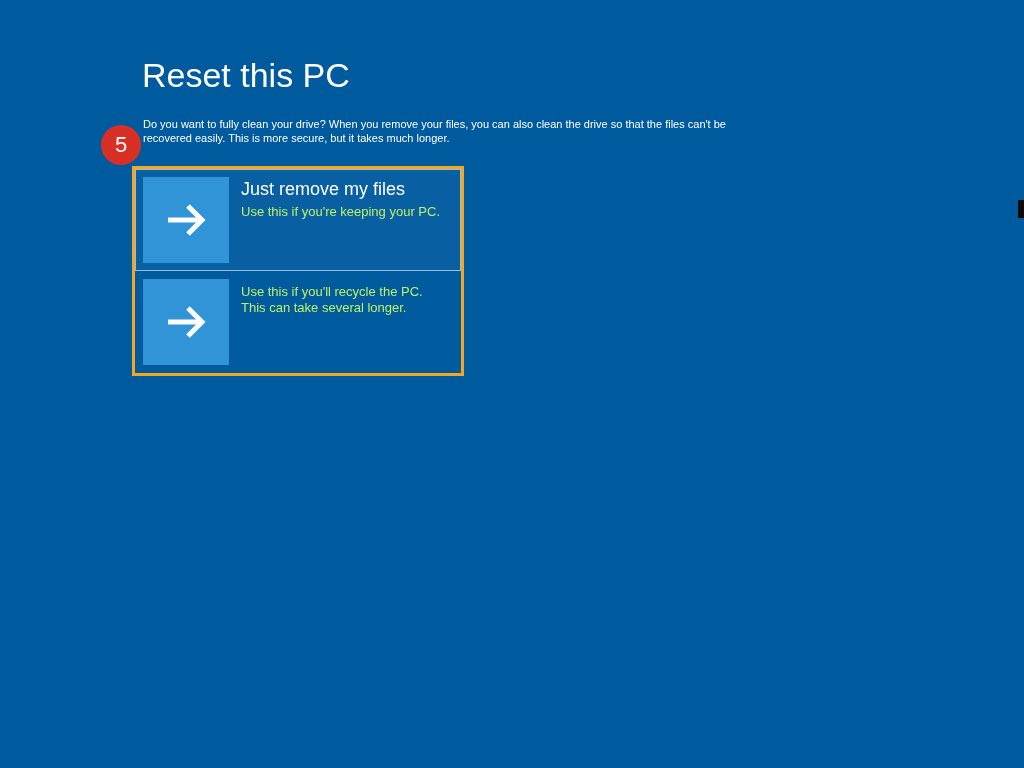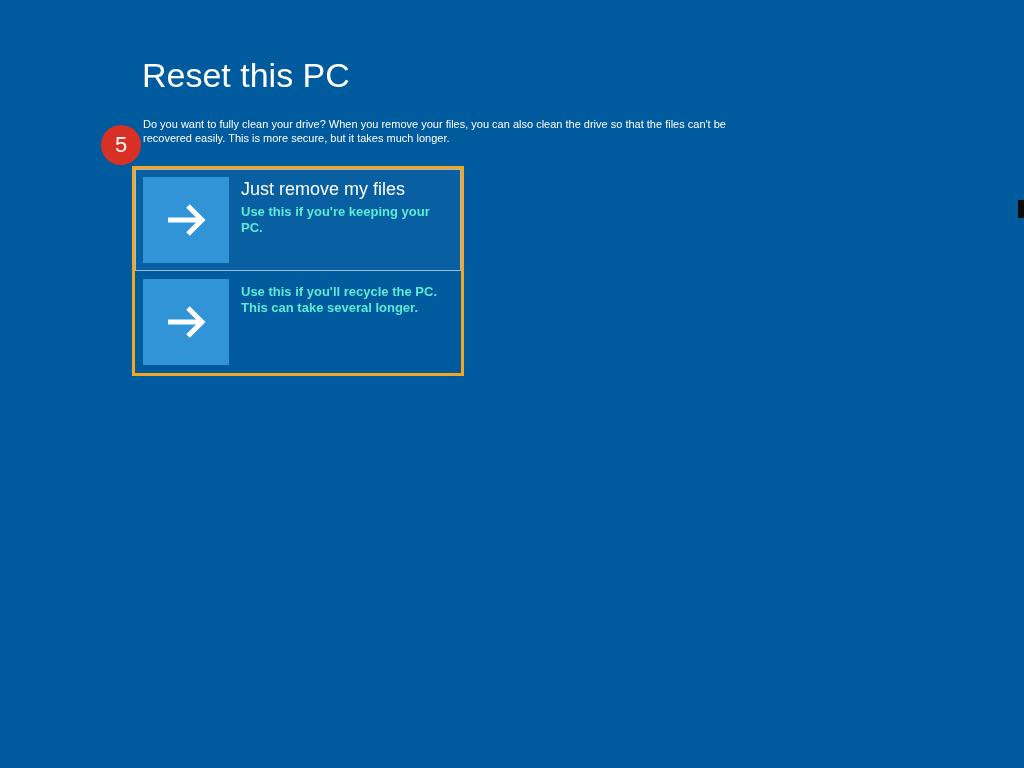--- a/index.html
+++ b/index.html
@@ -87,22 +87,22 @@
       padding-top: 2px;
     }
     .option-title {
       font-size: 18px;
       font-weight: 300;
       color: #ffffff;
       line-height: 1.2;
     }
     .option-desc {
       font-size: 13px;
-      font-weight: 700;
-      color: #5eead4;
+      font-weight: 400;
+      color: #bef264;
       margin-top: 3px;
       line-height: 1.25;
       max-width: 208px;
     }
     .edge-tab {
       position: absolute;
       right: 0;
       top: 200px;
       width: 6px;
       height: 18px;

